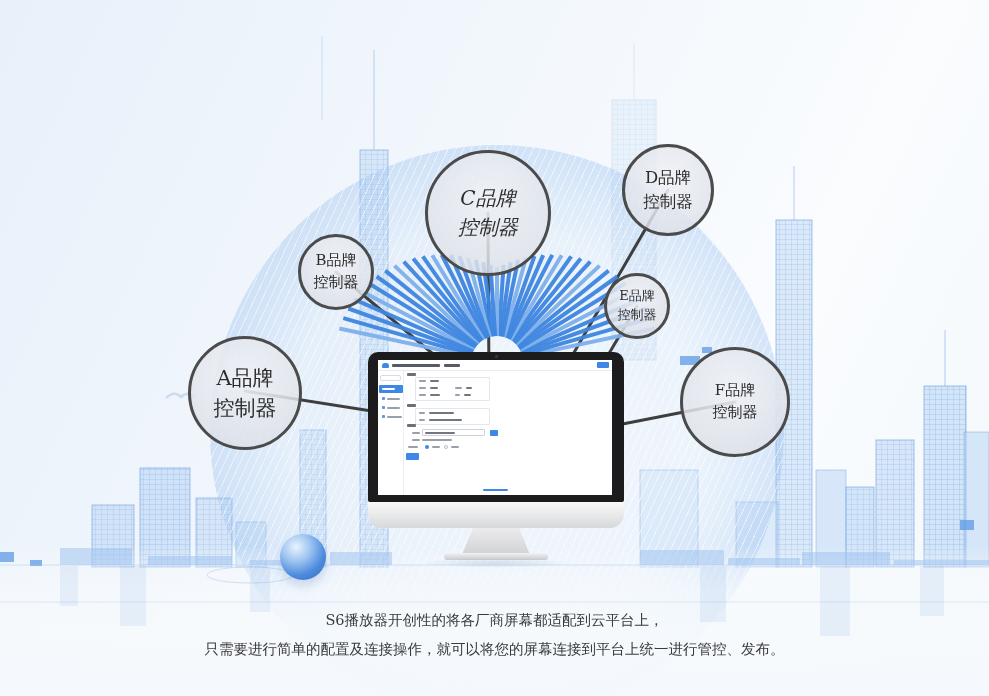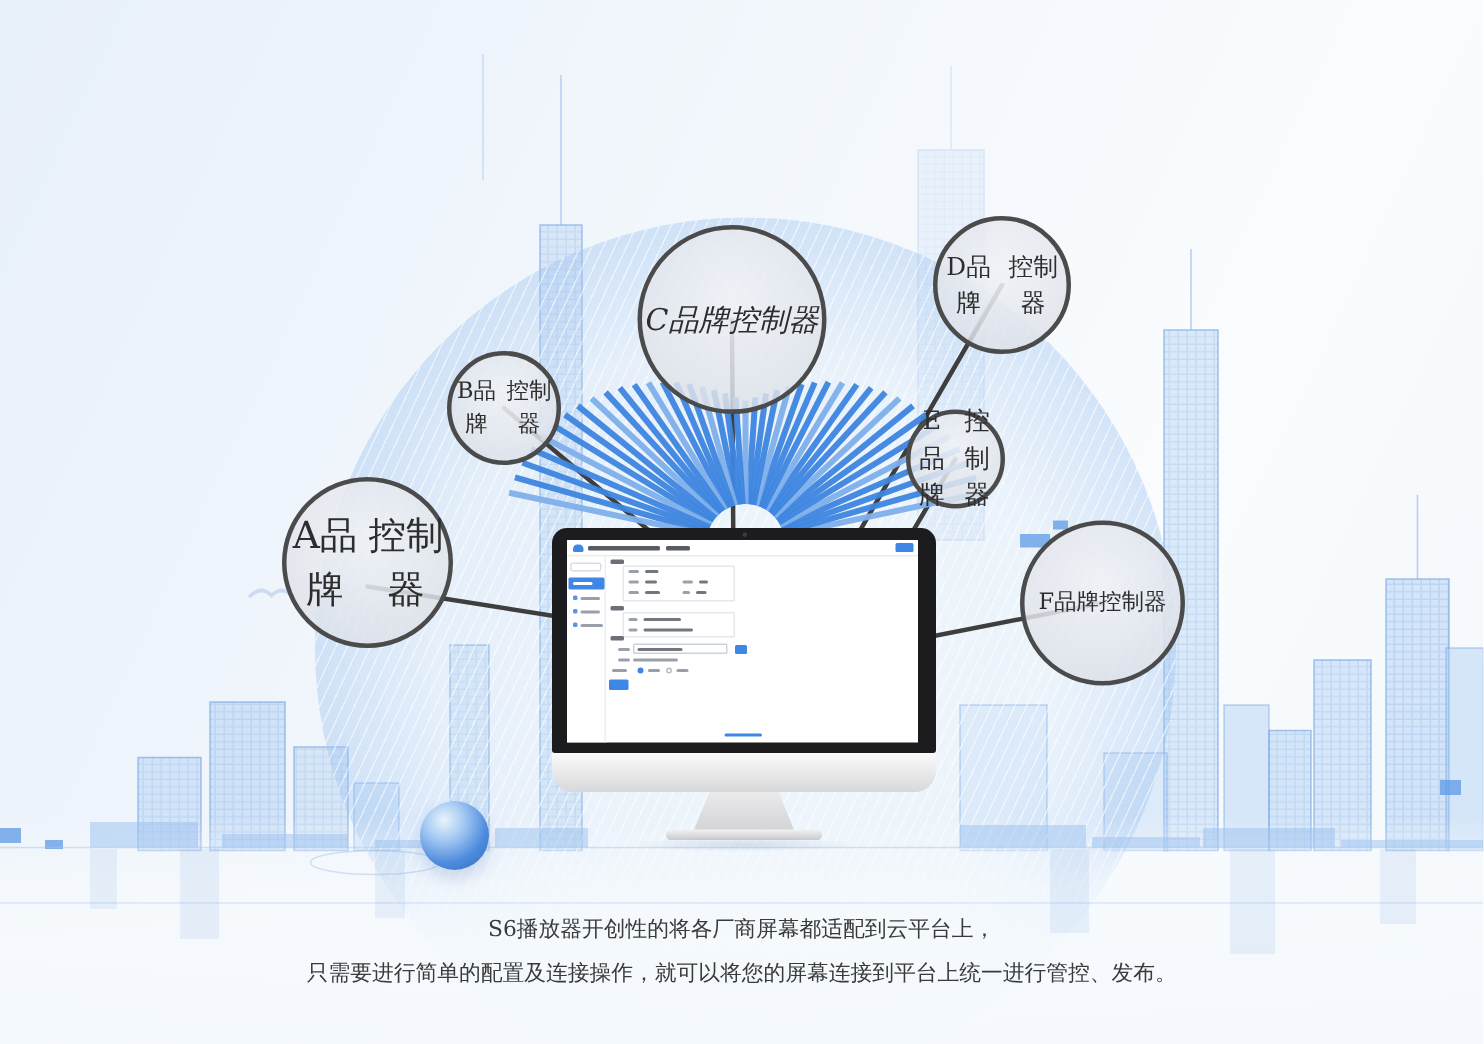--- a/index.html
+++ b/index.html
@@ -18,27 +18,27 @@
 
   
   .title{position:absolute;left:0;top:72px;width:100%;text-align:center;
     font-size:28px;font-weight:bold;letter-spacing:1px;color:#303338;}
   .footer{position:absolute;left:0;top:606px;width:100%;text-align:center;
     font-family:"DejaVu Serif","Liberation Serif",serif;font-size:14.5px;line-height:29px;color:#3a3a3a;}
 
   
   .bubble{position:absolute;border:3px solid #4b4b4b;border-radius:50%;box-sizing:border-box;
     background:radial-gradient(circle at 50% 36%, rgba(240,242,246,.90), rgba(216,220,228,.80));
-    display:flex;flex-direction:row;align-items:center;justify-content:center;text-align:center;
+    display:flex;flex-direction:column;align-items:center;justify-content:center;text-align:center;
     color:#2d2d2d;font-family:"DejaVu Serif","Liberation Serif",serif;line-height:1.45;}
-  .bubble-a{left:188px;top:318px;width:114px;height:114px;font-size:25px;}
+  .bubble-a{left:188px;top:336px;width:114px;height:114px;font-size:21px;}
   .bubble-b{left:298px;top:234px;width:76px;height:76px;font-size:15px;}
   .bubble-c{left:425px;top:150px;width:126px;height:126px;font-size:20px;font-style:italic;}
   .bubble-d{left:622px;top:144px;width:92px;height:92px;font-size:16.5px;}
-  .bubble-e{left:604px;top:273px;width:66px;height:66px;font-size:17px;}
+  .bubble-e{left:604px;top:273px;width:66px;height:66px;font-size:13px;}
   .bubble-f{left:680px;top:347px;width:110px;height:110px;font-size:15px;}
 
   
   .bezel{position:absolute;left:368px;top:352px;width:256px;height:150px;background:#1c1c1e;border-radius:10px 10px 2px 2px;}
   .camera-dot{position:absolute;left:495px;top:355px;width:3px;height:3px;border-radius:50%;background:#3c3c40;}
   .chin{position:absolute;left:368px;top:502px;width:256px;height:26px;background:linear-gradient(#fafafa,#d7d8da);border-radius:0 0 14px 14px;}
   .neck{position:absolute;left:462px;top:528px;width:68px;height:27px;background:linear-gradient(#ebebec,#d1d2d4);
     clip-path:polygon(16% 0,84% 0,100% 100%,0 100%);}
   .base{position:absolute;left:444px;top:553px;width:104px;height:7px;border-radius:3px;background:linear-gradient(#f2f2f3,#c9cacd);}
   .base-shadow{position:absolute;left:420px;top:558px;width:152px;height:10px;border-radius:50%;

